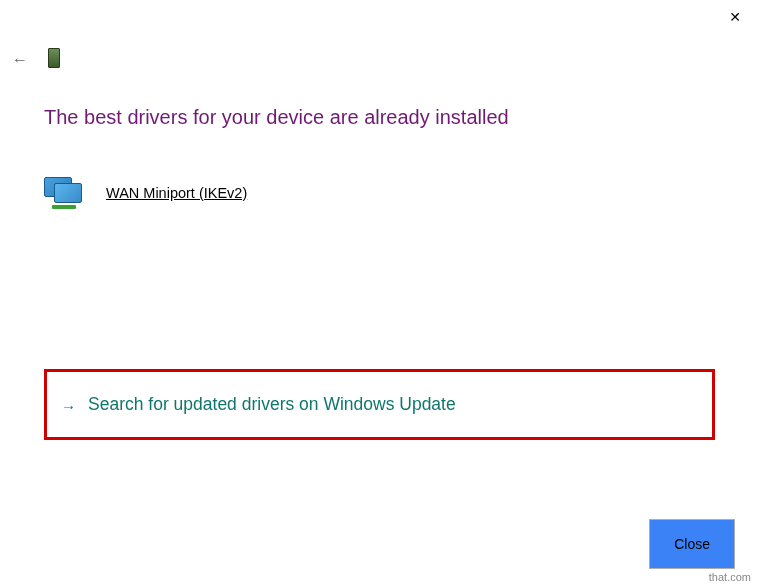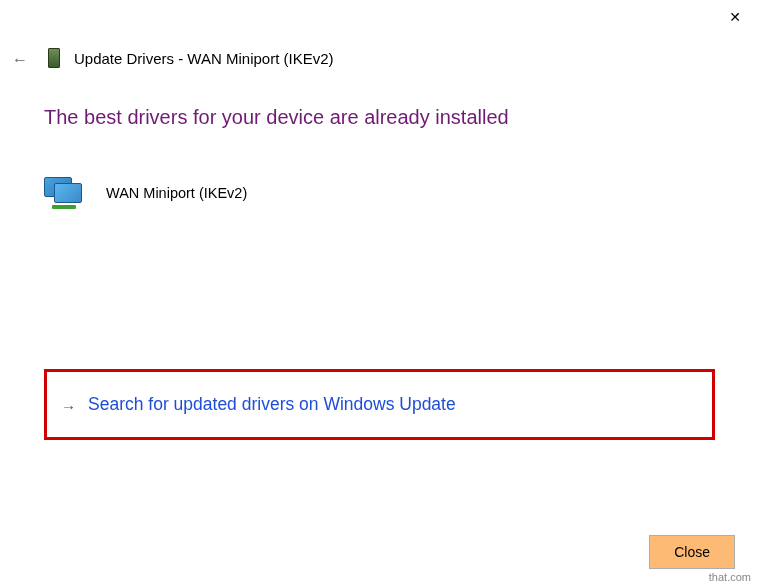--- a/index.html
+++ b/index.html
@@ -107,46 +107,47 @@
       bottom: 0;
       left: 8px;
       width: 24px;
       height: 4px;
       background: #3aa030;
       border-radius: 1px;
     }
     .device-name {
       font-size: 14.5px;
       color: #000;
+      text-decoration: underline;
     }
     .action-box {
       border: 3px solid #d00000;
       padding: 22px 14px;
       display: flex;
       align-items: center;
       gap: 12px;
     }
     .action-arrow {
       color: #0066cc;
       font-size: 15px;
     }
     .action-link {
-      color: #1d4ed8;
+      color: #0f766e;
       font-size: 17.5px;
       cursor: pointer;
     }
     .footer {
       position: absolute;
       bottom: 18px;
       right: 24px;
     }
     .close-button {
-      background: #fdba74;
+      background: #3b82f6;
       border: 1px solid #adadad;
-      padding: 8px 24px;
+      padding: 16px 24px;
       font-size: 14px;
       cursor: pointer;
       text-align: right;
     }
     .watermark {
       position: absolute;
       bottom: 4px;
       right: 8px;
       font-size: 11px;
       color: #888;
@@ -155,21 +156,20 @@
 </head>
 <body>
 
 <div class="titlebar">
   <span class="close-x">✕</span>
 </div>
 
 <div class="header-row">
   <span class="back-arrow">←</span>
   <span class="device-icon"></span>
-  <span class="header-title">Update Drivers - WAN Miniport (IKEv2)</span>
 </div>
 
 <div class="content">
   <h1 class="main-heading">The best drivers for your device are already installed</h1>
 
   <div class="device-row">
     <div class="monitor-icon">
       <div class="monitor-back"></div>
       <div class="monitor-front"></div>
       <div class="monitor-base"></div>

